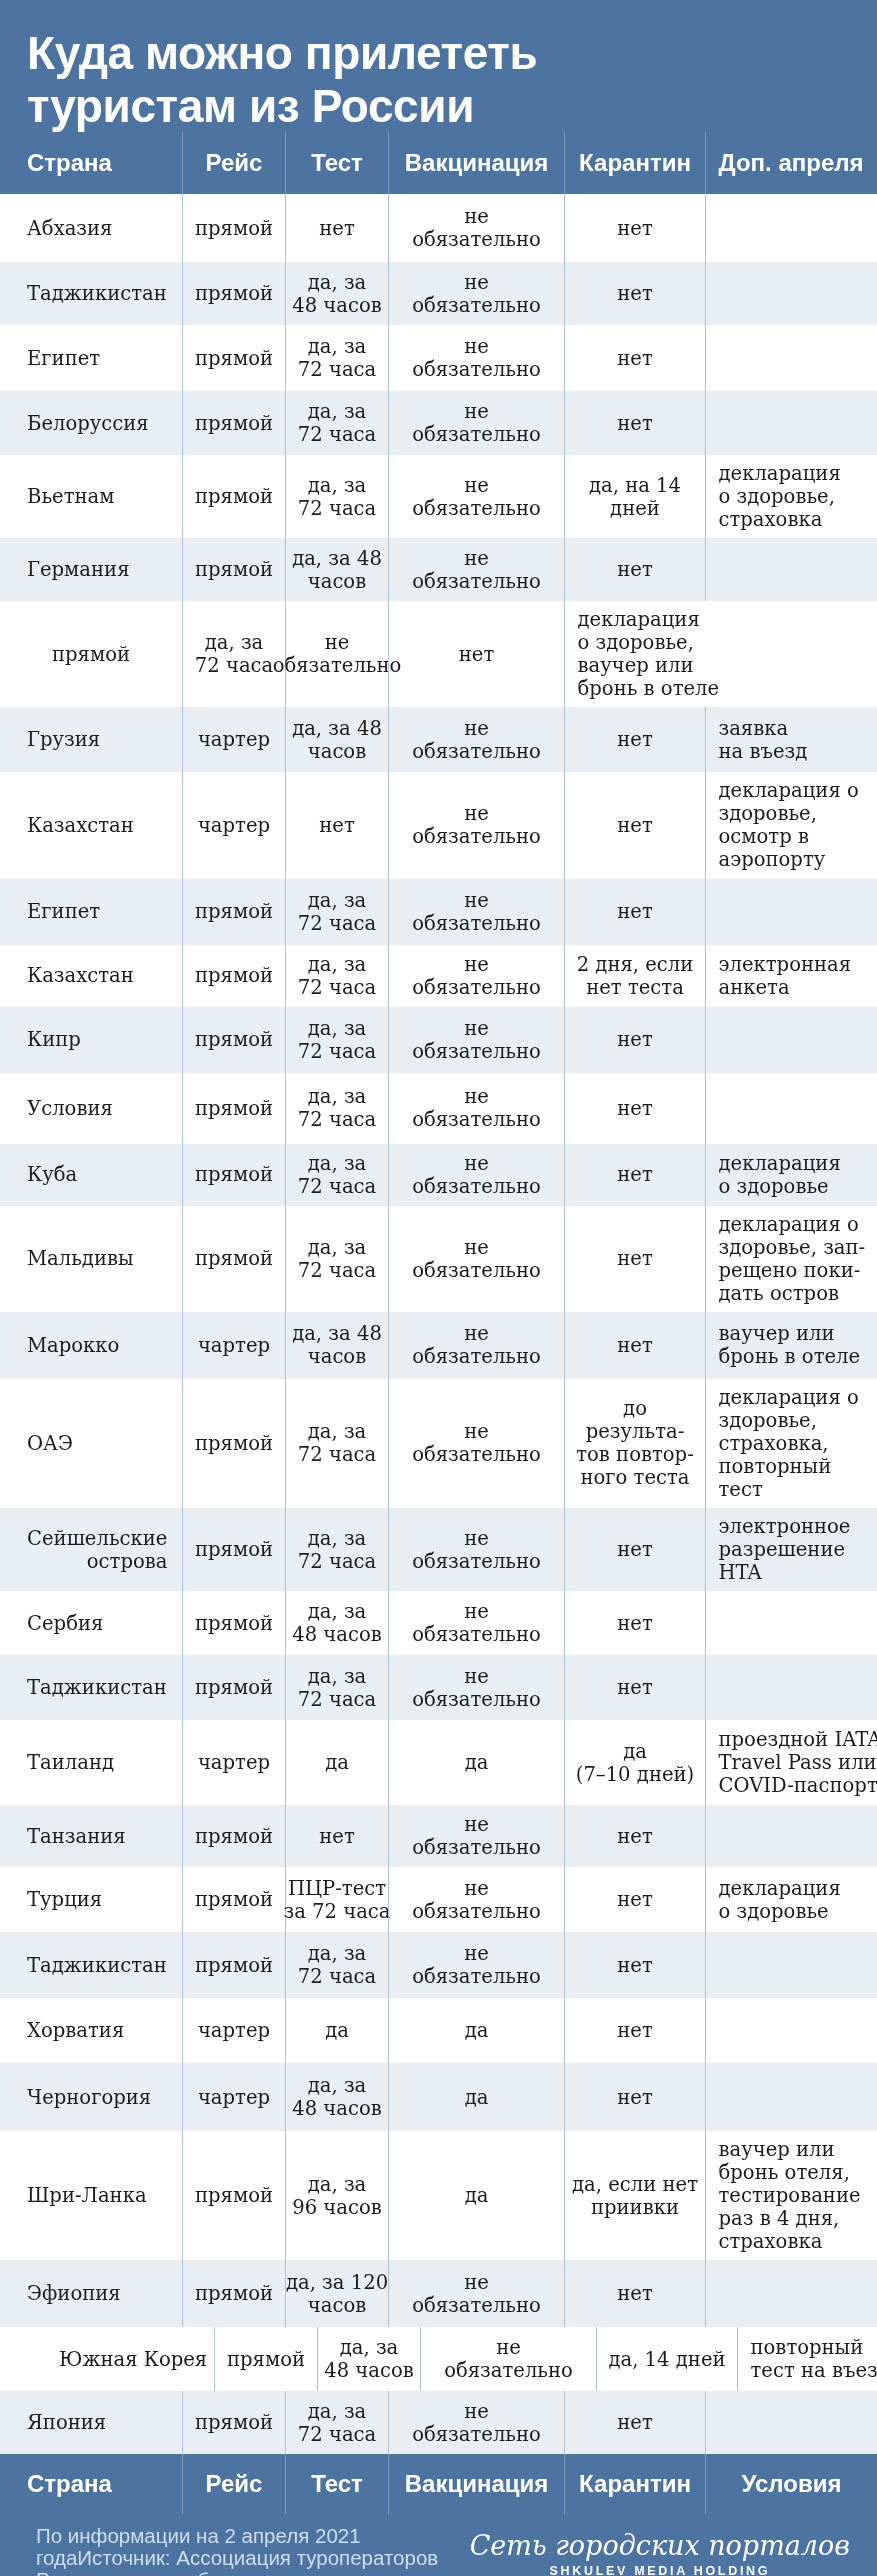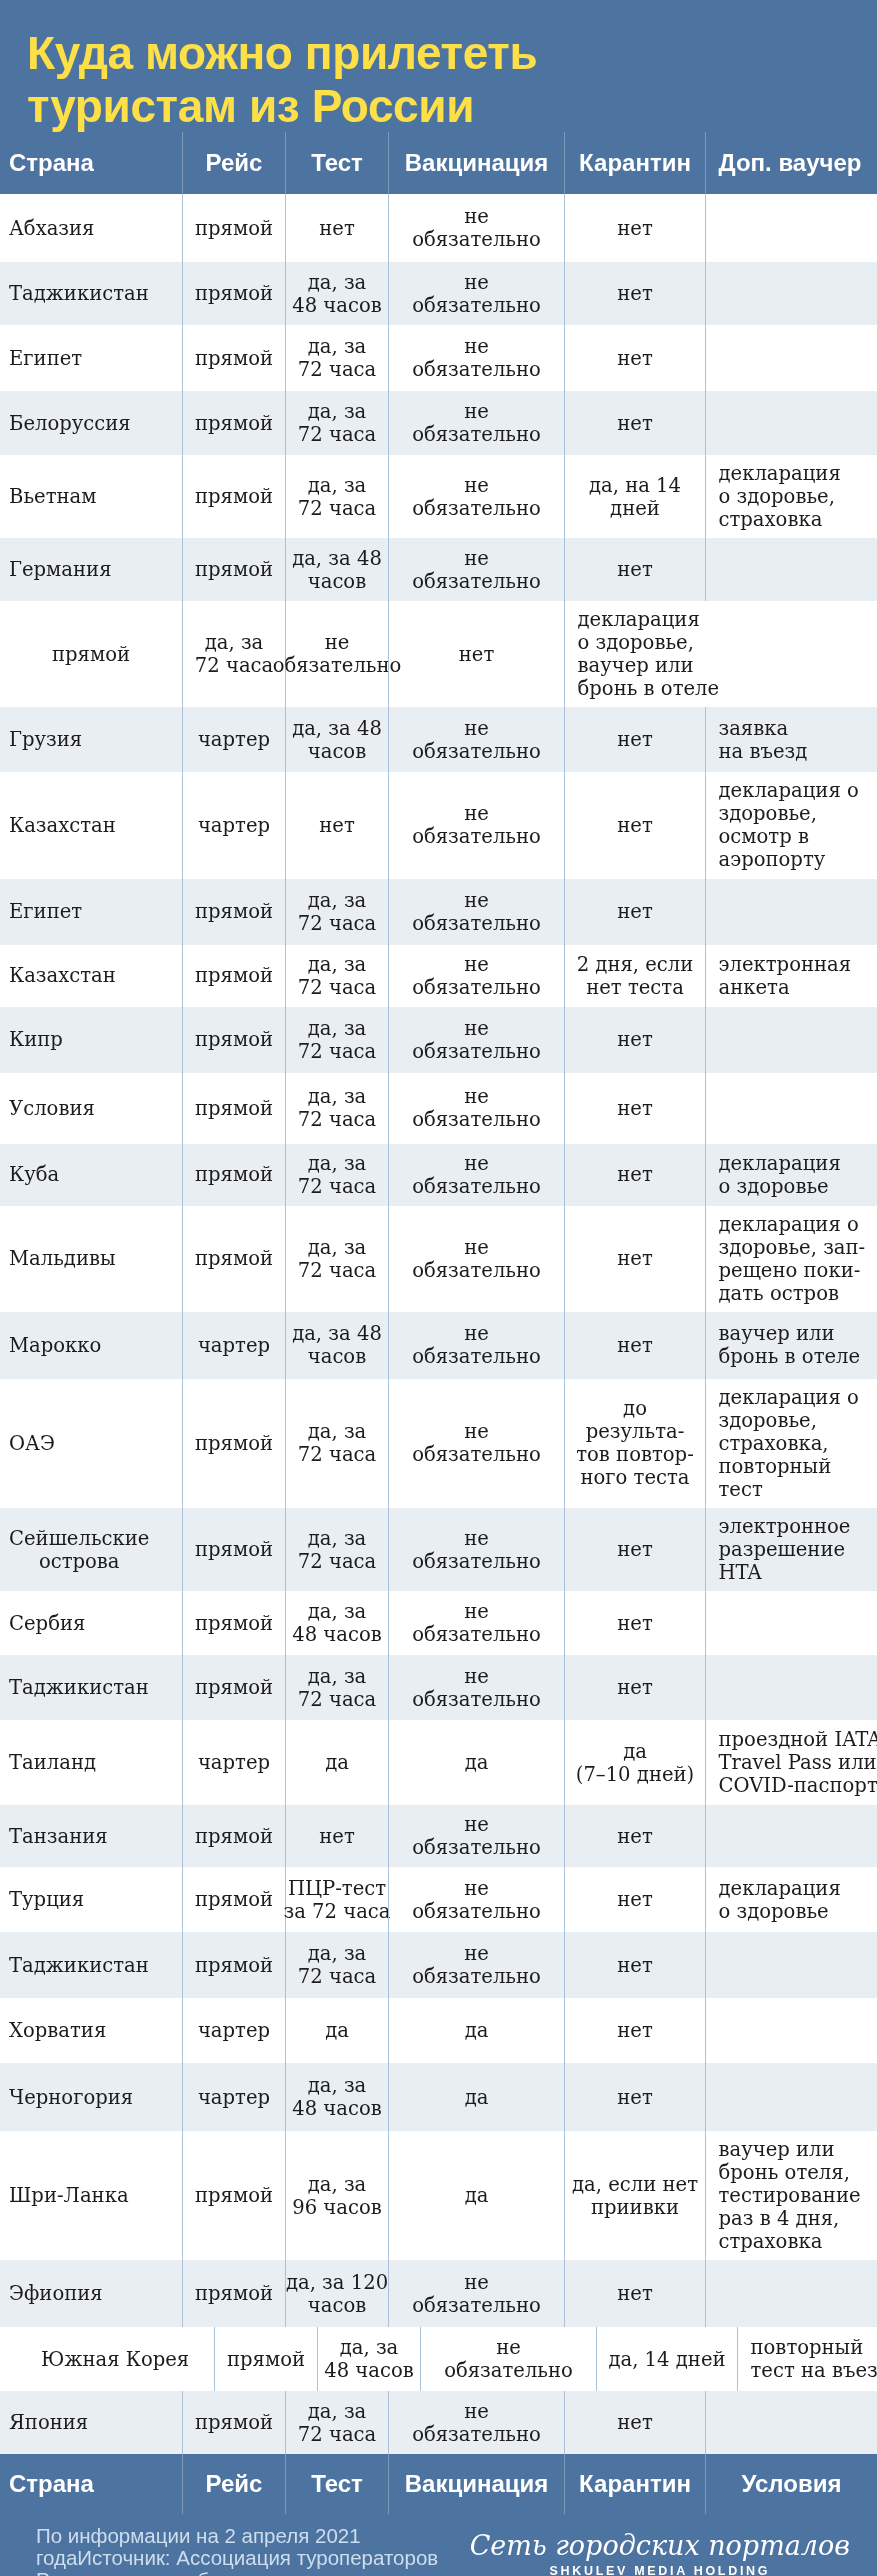--- a/index.html
+++ b/index.html
@@ -12,21 +12,21 @@
   
   .masthead{background:#4d73a0;}
   .title{
     margin:0;
     padding:27px 27px 0 27px;
     height:132px;
     box-sizing:border-box;
     font-size:46px;
     line-height:53px;
     font-weight:700;
-    color:#fde047;
+    color:#ffffff;
     white-space:pre;
     letter-spacing:-0.4px;
   }
   .grid{
     display:grid;
     grid-template-columns:182px 103px 103px 176px 141px 172px;
   }
   .hdr{height:62px;}
   .hdr .cell{
     font-size:24px;
@@ -40,22 +40,22 @@
     display:flex;
     align-items:center;
     justify-content:center;
     text-align:center;
     box-sizing:border-box;
     padding:7.1px 3.6px;
     white-space:pre;
   }
   .col-country{
     justify-content:flex-start;
-    text-align:center;
-    padding-left:9px;
+    text-align:right;
+    padding-left:27px;
   }
   .col-cond{
     justify-content:flex-start;
     text-align:left;
     padding-left:12.5px;
     padding-right:5.3px;
   }
   
   .tbody .row{min-height:64px;}
   .tbody .row:nth-child(even){background:#e9eef3;}
@@ -116,21 +116,21 @@
 
   <header class="masthead">
     <h1 class="title">Куда можно прилететь
 туристам из России</h1>
     <div class="grid hdr">
       <div class="cell col-country">Страна</div>
       <div class="cell">Рейс</div>
       <div class="cell">Тест</div>
       <div class="cell">Вакцинация</div>
       <div class="cell">Карантин</div>
-      <div class="cell col-cond">Доп. ваучер</div>
+      <div class="cell col-cond">Доп. апреля</div>
     </div>
   </header>
 
   <main class="tbody">
       <div class="grid row" style="min-height: 68px;">
       <div class="cell col-country">Абхазия</div>
       <div class="cell">прямой</div>
       <div class="cell">нет</div>
       <div class="cell">не
 обязательно</div>

